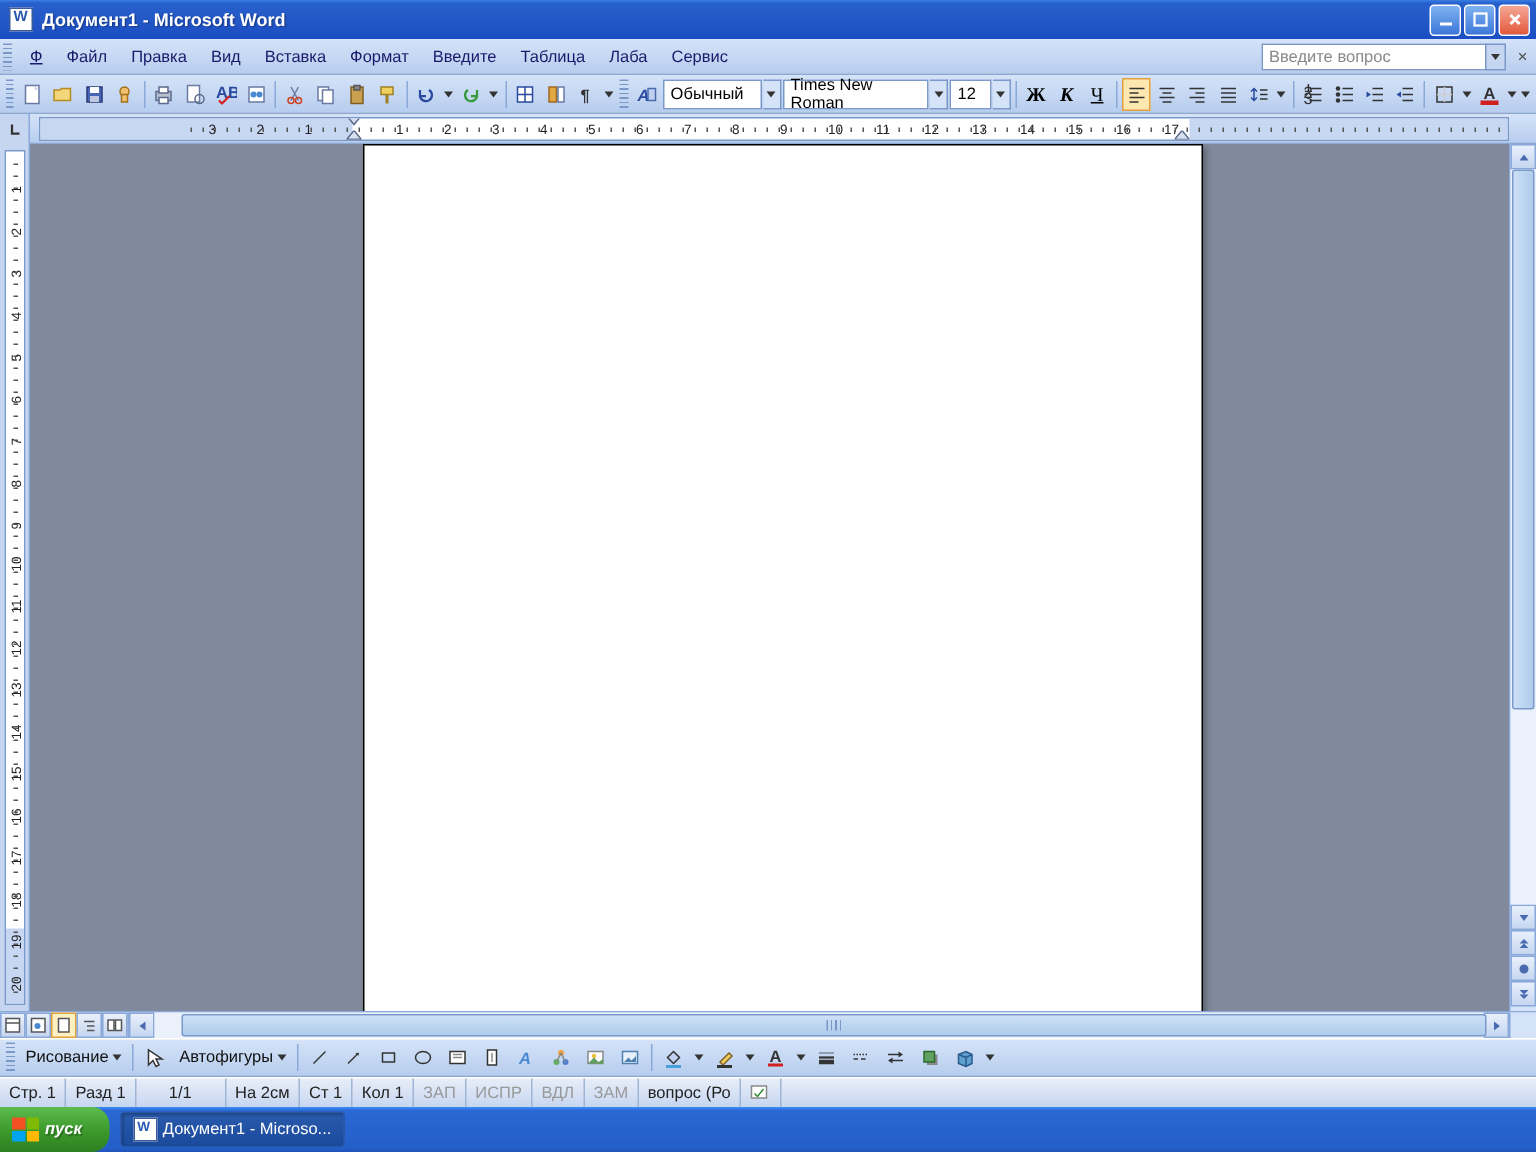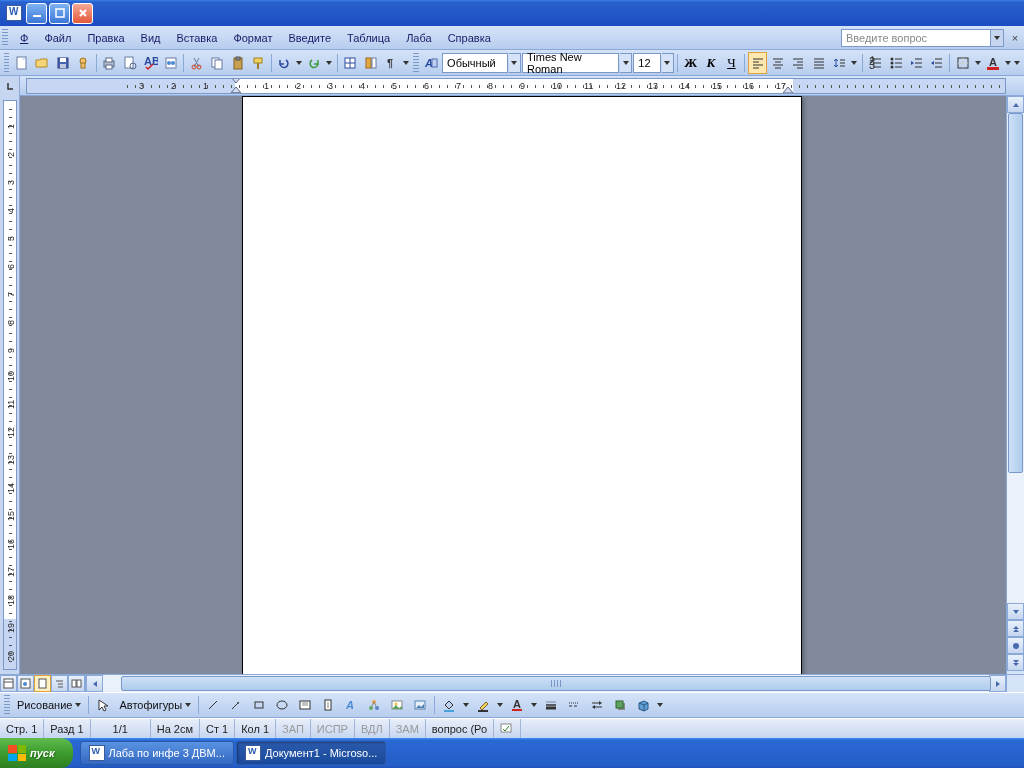--- a/index.html
+++ b/index.html
@@ -94,20 +94,21 @@
 .tray { margin-left: auto; height: 30px; background: linear-gradient(to bottom, #2690f2, #1560c8); display: flex; align-items: center; padding: 0 10px; gap: 8px; color: #fff; border-left: 1px solid #154a9c; }
 .tray-icon { width: 16px; height: 16px; display: flex; align-items: center; justify-content: center; }
 svg { display: block; }
 .arrow-down { width: 0; height: 0; border-left: 3px solid transparent; border-right: 3px solid transparent; border-top: 4px solid #333; }
 </style>
 </head>
 <body>
 
 <div class="titlebar">
   <div class="titlebar-icon"></div>
+  <div class="titlebar-text">Документ1 - Microsoft Word</div>
   <div class="win-btns">
     <div class="win-btn win-min">
         <svg viewBox="0 0 12 12">
           <rect x="2" y="8" width="8" height="2" fill="#fff"></rect>
         </svg>
       </div>
     <div class="win-btn win-max">
         <svg viewBox="0 0 12 12">
           <rect x="2" y="2" width="8" height="8" fill="none" stroke="#fff" stroke-width="1.5"></rect>
         </svg>
@@ -125,21 +126,21 @@
   <div class="menu-item"><u>Ф</u><span></span><span></span></div>
 
   <div class="menu-item">Файл</div>
   <div class="menu-item">Правка</div>
   <div class="menu-item">Вид</div>
   <div class="menu-item">Вставка</div>
   <div class="menu-item">Формат</div>
   <div class="menu-item">Введите</div>
   <div class="menu-item">Таблица</div>
   <div class="menu-item">Лаба</div>
-  <div class="menu-item">Справка</div>
+  <div class="menu-item">Сервис</div>
   <div class="help-box">Введите вопрос</div>
   <div class="help-dd">
       <div class="arrow-down"></div>
     </div>
   <div class="help-x">×</div>
 </div>
 
 <div class="toolbar">
   <div class="tb-grip"></div>
   <div class="tb-btn">
@@ -899,21 +900,17 @@
   <div class="start-btn">
     <div class="start-flag">
         <div></div>
         <div></div>
         <div></div>
         <div></div>
       </div>
     <span>пуск</span>
   </div>
   <div style="width:6px"></div>
-  <div class="task-btn">
-      <div class="task-icon"></div>
-      <span>Лаба по инфе 3 ДВМ...</span>
-    </div>
   <div class="task-btn active">
       <div class="task-icon"></div>
       <span>Документ1 - Microso...</span>
     </div>
 </div>
 
 </body></html>

